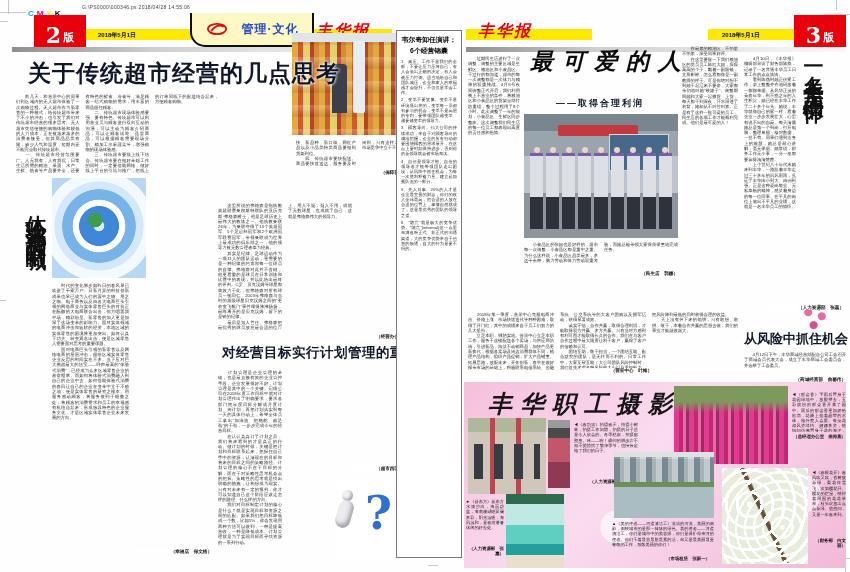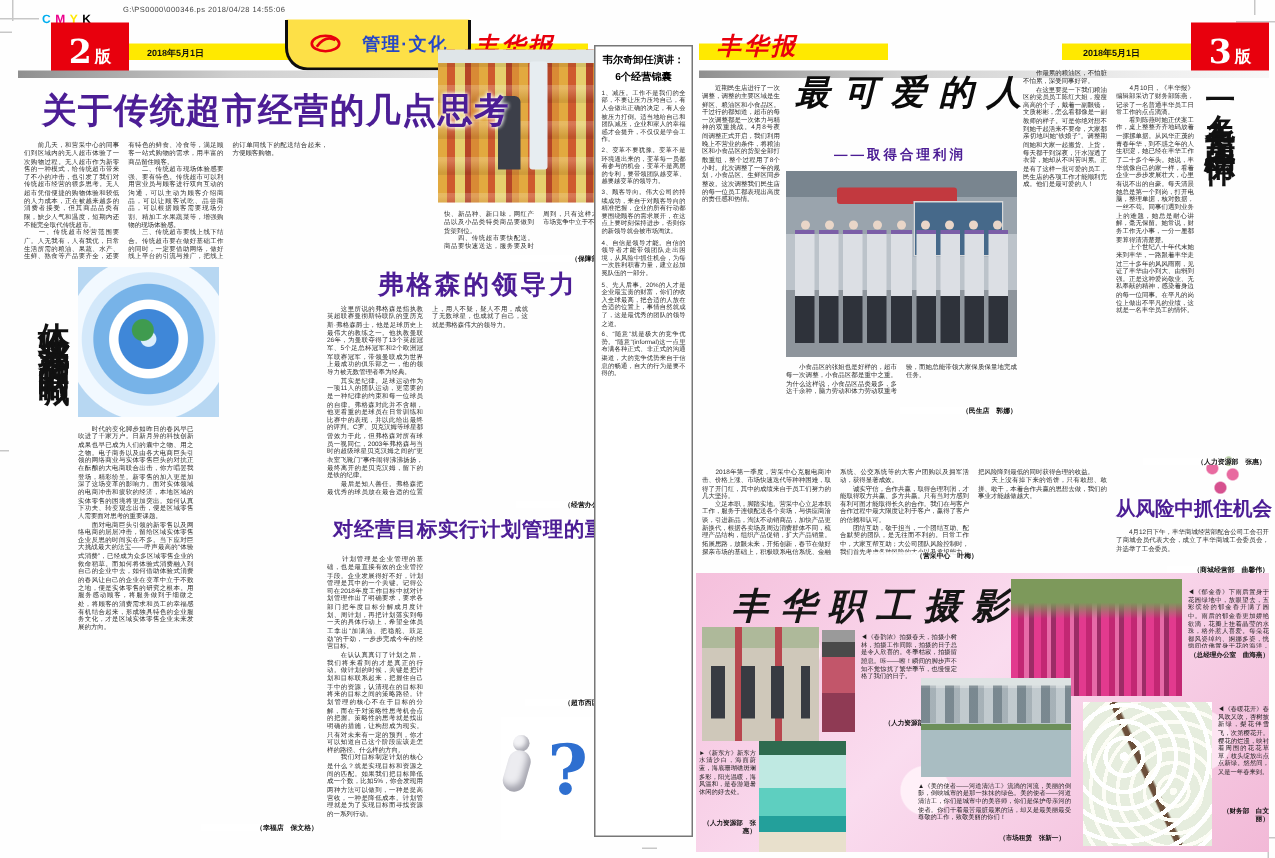--- a/index.html
+++ b/index.html
@@ -9,31 +9,31 @@
   
   .regline{position:absolute;background:#c7c7c7;}
   .cmyk span{font:bold 8px "Liberation Sans",sans-serif;margin-right:3px;}
   .fileinfo{font-size:5px;color:#444;letter-spacing:.3px;}
   
   .pagebox{background:#e8000d;color:#fff;display:flex;align-items:flex-end;justify-content:center;gap:2px;padding-bottom:3px;}
   .pagebox .num{font:bold 22px "DejaVu Serif",serif;line-height:20px;}
   .pagebox .ban{font:bold 11px "Liberation Sans",sans-serif;}
   .ybar{background:#ffe900;}
   .dateTxt{font:bold 6px "Liberation Sans",sans-serif;color:#111;}
-  .tab{background:#fde047;border:2.5px solid #0d0d0d;border-top:none;border-radius:0 0 15px 15px;
+  .tab{background:#fef9c3;border:2.5px solid #0d0d0d;border-top:none;border-radius:0 0 15px 15px;
        display:flex;align-items:center;justify-content:center;gap:14px;}
   .sectionTxt{font:bold 12px "Liberation Sans",sans-serif;color:#2547c9;letter-spacing:1px;}
   .masthead{font:bold italic 16px "DejaVu Serif",serif;color:#e8000d;letter-spacing:2px;}
   .shade{background:linear-gradient(90deg,#8f8f8f,#cfcfcf 35%,#efefef 80%,#f7f7f7);}
   
   .artbody{font-size:4.3px;line-height:5.3px;color:#2c2c2c;text-align:justify;
            white-space:pre-line;column-gap:6px;column-fill:auto;overflow:hidden;}
   .c1{column-count:1}.c2{column-count:2}.c3{column-count:3}.c4{column-count:4}
   .byline{font:bold 4.6px "Liberation Sans",sans-serif;color:#111;text-align:right;background:rgba(255,255,255,.85);}
-  .h-sans{font-family:"Liberation Sans",sans-serif;font-weight:bold;color:#4c1d95;}
+  .h-sans{font-family:"Liberation Sans",sans-serif;font-weight:bold;color:#0f172a;}
   .h-brush{font-family:"DejaVu Serif",serif;font-weight:bold;font-style:italic;color:#0b0b0b;}
   .vtitle{writing-mode:vertical-rl;text-orientation:upright;font-family:"DejaVu Serif",serif;
           font-weight:bold;color:#111;}
   
   .photo{overflow:hidden;}
   .ph-super{background:
       repeating-linear-gradient(180deg,rgba(255,255,255,.18) 0 2px,rgba(0,0,0,.08) 10px 12px,rgba(255,255,255,0) 12px 24px),
       repeating-linear-gradient(90deg,#e2a93f 0 6px,#cf5a2e 6px 11px,#e6cf6d 11px 18px,#b64527 18px 22px,#d98a35 22px 27px);}
   .ph-super .pillar{position:absolute;left:46%;top:8%;width:9%;height:70%;background:#e7edf1;border-radius:2px;}
   .ph-super .shopper{position:absolute;left:30%;top:30%;width:12%;height:48%;background:#3c3f49;border-radius:4px 4px 0 0;}
@@ -142,21 +142,20 @@
   <div class="abs artbody c2" style="left:296px;top:140px;width:126px;height:30px;">快、新品种、新口味，网红产品以及小品类特类商品要做到货架到位。
 　　四、传统超市要快配送。商品要快速送达，服务要及时周到，只有这样才能在激烈的市场竞争中立于不败之地。</div>
   <div class="abs byline" style="left:340px;top:170px;width:82px;">（保障部　蔡治海）</div>
 
   <div class="abs vtitle" style="left:22px;top:198px;height:232px;font-size:21px;letter-spacing:5px;">体验式消费的呐喊</div>
   <div class="abs photo ph-earth" style="left:52px;top:178px;width:94px;height:100px;"></div>
   <div class="abs artbody c2" style="left:52px;top:283px;width:160px;height:264px;">　　时代的变化脚步如昨日的春风早已吹进了千家万户。日新月异的科技创新成果也早已成为人们的囊中之物、用之之物。电子商务以及由各大电商巨头引领的网络商业与实体零售巨头的对抗正在酝酿的大电商联合出击，你方唱罢我登场，精彩纷呈。新零售的加入更是加深了这场变革的影响力。面对实体领域的电商冲击和疲软的经济，本地区域的实体零售的困境将更加突出。如何认真下功夫、转变观念出击，便是区域零售人需要面对思考的重要课题。
 　　面对电商巨头引领的新零售以及网络电商的层层冲击，留给区域实体零售企业反思的时间实在不多。当下应对巨大挑战最大的法宝——呼声最高的“体验式消费”，已经成为众多区域零售企业的救命稻草。而如何将体验式消费融入到自己的企业中去，如何借助体验式消费的春风让自己的企业在变革中立于不败之地，便是实体零售的研究之根本。用服务感动顾客，将服务做到于细微之处，将顾客的消费需求和员工的幸福感有机结合起来，形成独具特色的企业服务文化，才是区域实体零售企业未来发展的方向。</div>
   <div class="abs byline" style="left:134px;top:549px;width:78px;">（幸福店　保文格）</div>
 
-  <div class="abs h-sans" style="left:252px;top:178px;font-size:17px;letter-spacing:2px;">弗格森的领导力</div>
   <div class="abs artbody c3" style="left:218px;top:203px;width:204px;height:132px;">　　这里所说的弗格森是指执教英超联赛曼彻斯特联队的亚历克斯·弗格森爵士，他是足球历史上最伟大的教练之一。他执教曼联26年，为曼联夺得了13个英超冠军、5个足总杯冠军和2个欧洲冠军联赛冠军，带领曼联成为世界上最成功的俱乐部之一，他的领导力被无数管理者奉为经典。
 　　其实是纪律。足球运动作为一项11人的团队运动，更需要的是一种纪律的约束和每一位球员的自律。弗格森对此并不含糊，他更看重的是球员在日常训练和比赛中的表现，并以此给出最终的评判。C罗、贝克汉姆等球星都曾效力于此，但弗格森对所有球员一视同仁，2003年弗格森与当时的超级球星贝克汉姆之间的“更衣室飞靴门”事件闹得沸沸扬扬，最终离开的是贝克汉姆，留下的是铁的纪律。
 　　最后是知人善任。弗格森把最优秀的球员放在最合适的位置上，用人不疑，疑人不用，成就了无数球星，也成就了自己，这就是弗格森伟大的领导力。</div>
   <div class="abs byline" style="left:344px;top:334px;width:78px;">（经营办公室　郭颖）</div>
 
   <div class="abs h-sans" style="left:222px;top:344px;font-size:13.5px;letter-spacing:.5px;white-space:nowrap;">对经营目标实行计划管理的重要性</div>
   <div class="abs artbody c3" style="left:218px;top:370px;width:204px;height:190px;">　　计划管理是企业管理的基础，也是最直接有效的企业管控手段。企业发展得好不好，计划管理是其中的一个关键。记得公司在2018年度工作目标中就对计划管理作出了明确要求，要求各部门把年度目标分解成月度计划、周计划，再把计划落实到每一天的具体行动上，希望全体员工拿出“加满油、把稳舵、鼓足劲”的干劲，一步步完成今年的经营目标。
 　　在认认真真订了计划之后，我们将来看到的才是真正的行动。做计划的时候，关键是把计划和目标联系起来，把握住自己手中的资源，认清现在的目标和将来的目标之间的策略路径。计划管理的核心不在于目标的分解，而在于对策略性思考机会点的把握。策略性的思考就是找出明确的措施，让构想成为现实。只有对未来有一定的预判，你才可以知道自己这个阶段应该走怎样的路径、什么样的方向。
 　　我们对目标制定计划的核心是什么？就是实现目标和资源之间的匹配。如果我们把目标降低成一个数，比如5%，你会发现用两种方法可以做到，一种是提高营收，一种是降低成本。计划管理就是为了实现目标而寻找资源的一系列行动。</div>
   <div class="abs byline" style="left:350px;top:466px;width:72px;">（超市西区　卢宝恕）</div>

